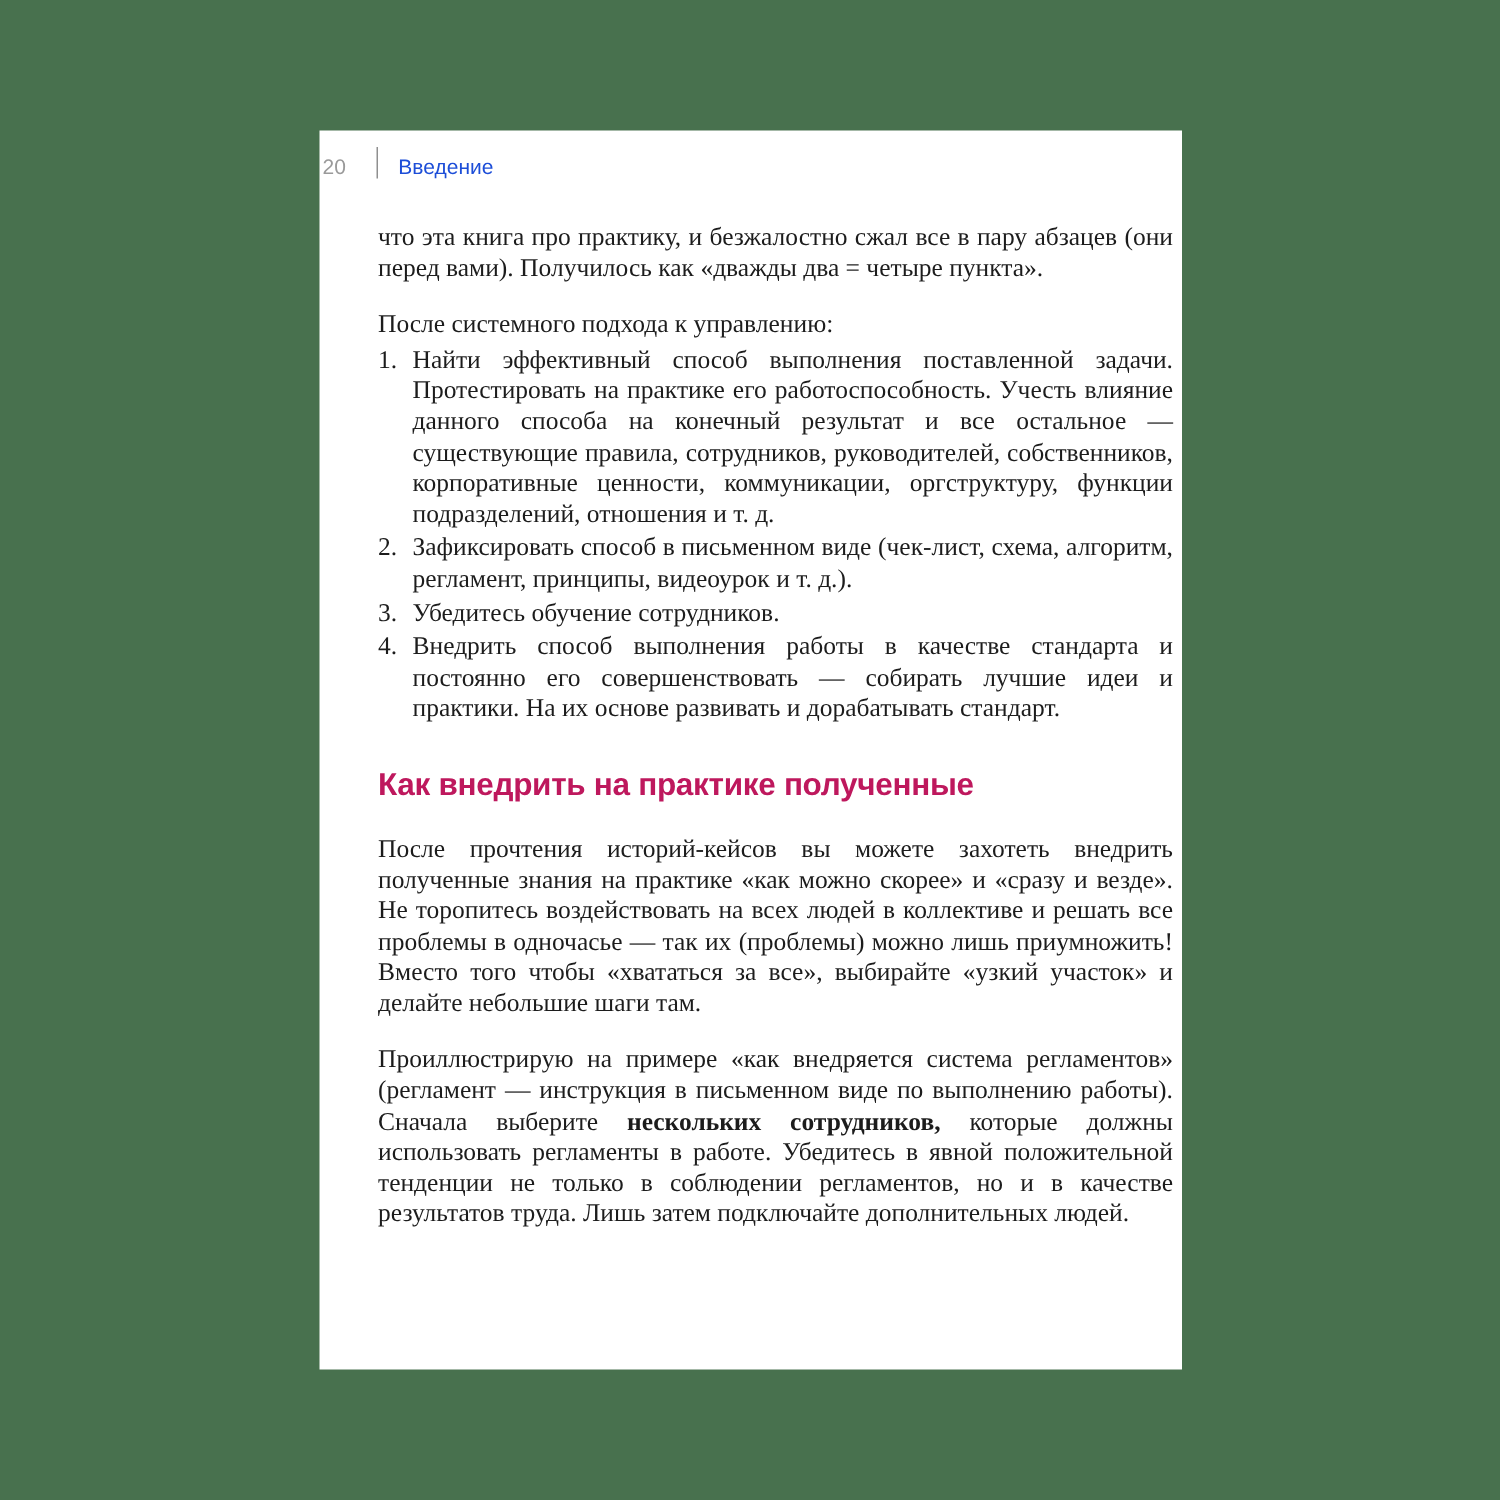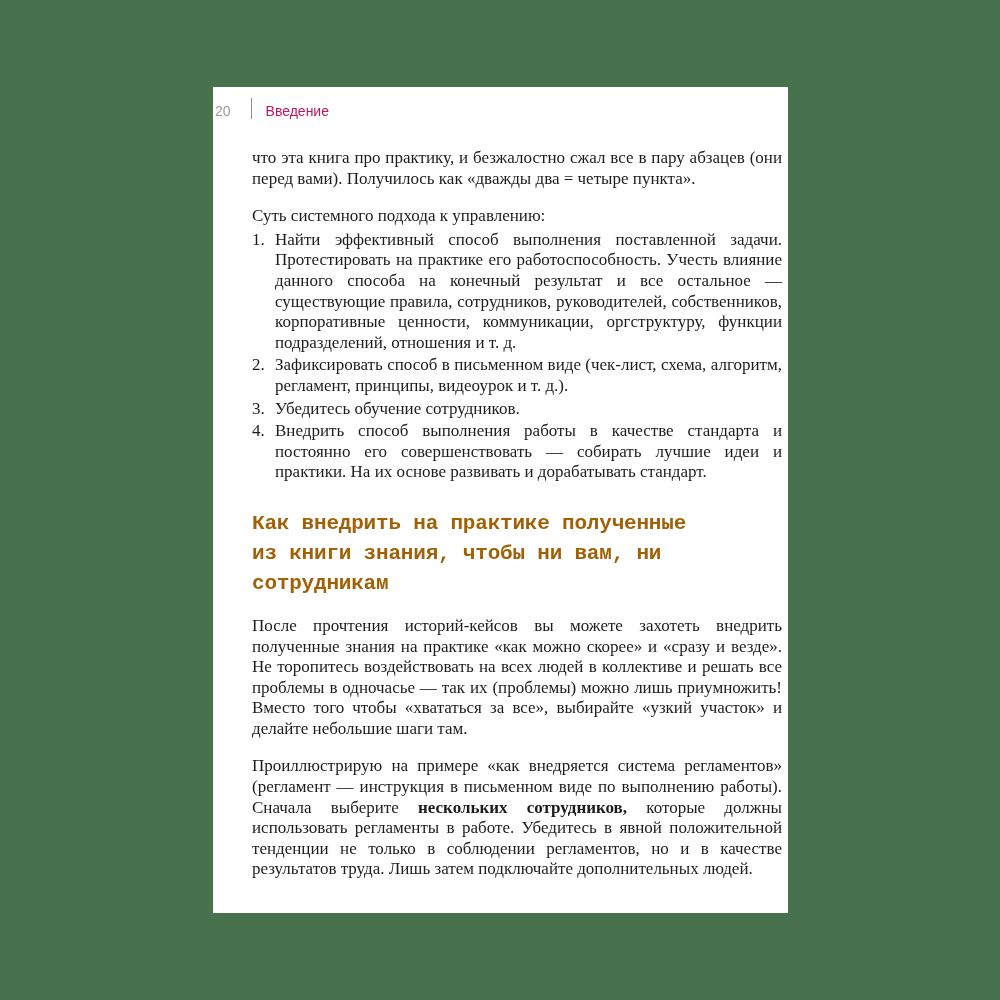--- a/index.html
+++ b/index.html
@@ -37,21 +37,21 @@
     color: #9a9a9a;
   }
   .header-sep {
     display: inline-block;
     width: 1px;
     height: 21px;
     background: #8f8f8f;
     margin: 0 14px 0 20px;
   }
   .chapter {
-    color: #be185d;
+    color: #1d4ed8;
     margin-top: 32px;
   }
   .content {
     margin-top: 29px;
     padding: 0 6px 0 39px;
     font-family: "Liberation Serif", serif;
     font-size: 17px;
     line-height: 20.6px;
     color: #1c1c1c;
   }
@@ -73,26 +73,26 @@
   }
   .num-list .li-num {
     flex: none;
     width: 23px;
   }
   .num-list .li-text {
     flex: 1;
     text-align: justify;
   }
   .section-heading {
-    font-family: Liberation Mono, monospace;
+    font-family: Liberation Sans, sans-serif;
     font-size: 21px;
     line-height: 30px;
     font-weight: 700;
     letter-spacing: -0.2px;
-    color: #a16207;
+    color: #be185d;
     margin: 26px 0 14px 0;
   }
   .section-heading span {
     display: block;
   }
   .bold-inline {
     font-weight: 700;
   }
 </style>
 </head>
@@ -104,21 +104,21 @@
     <div class="page-header">
       <span class="page-num">20</span>
       <span class="header-sep"></span>
       <span class="chapter">Введение</span>
     </div>
 
     <div class="content">
 
       <p>что эта книга про практику, и безжалостно сжал все в пару абзацев (они перед вами). Получилось как «дважды два = четыре пункта».</p>
 
-      <p class="tight">Суть системного подхода к управлению:</p>
+      <p class="tight">После системного подхода к управлению:</p>
 
       <ol class="num-list">
         <li>
           <span class="li-num">1.</span>
           <span class="li-text">Найти эффективный способ выполнения поставленной задачи. Протестировать на практике его работоспособность. Учесть влияние данного способа на конечный результат и все остальное — существующие правила, сотрудников, руководителей, собственников, корпоративные ценности, коммуникации, оргструктуру, функции подразделений, отношения и т. д.</span>
         </li>
         <li>
           <span class="li-num">2.</span>
           <span class="li-text">Зафиксировать способ в письменном виде (чек-лист, схема, алгоритм, регламент, принципы, видеоурок и т. д.).</span>
         </li>
@@ -128,21 +128,20 @@
         </li>
         <li>
           <span class="li-num">4.</span>
           <span class="li-text">Внедрить способ выполнения работы в качестве стандарта и постоянно его совершенствовать — собирать лучшие идеи и практики. На их основе развивать и дорабатывать стандарт.</span>
         </li>
       </ol>
 
 
       <h2 class="section-heading">
         <span>Как внедрить на практике полученные</span>
-        <span>из книги знания, чтобы ни вам, ни сотрудникам</span>
       </h2>
 
       <p>После прочтения историй-кейсов вы можете захотеть внедрить полученные знания на практике «как можно скорее» и «сразу и везде». Не торопитесь воздействовать на всех людей в коллективе и решать все проблемы в одночасье — так их (проблемы) можно лишь приумножить! Вместо того чтобы «хвататься за все», выбирайте «узкий участок» и делайте небольшие шаги там.</p>
 
       <p>
         <span>Проиллюстрирую на примере «как внедряется система регламентов» (регламент — инструкция в письменном виде по выполнению работы). Сначала выберите </span><span class="bold-inline">нескольких сотрудников,</span><span> которые должны использовать регламенты в работе. Убедитесь в явной положительной тенденции не только в соблюдении регламентов, но и в качестве результатов труда. Лишь затем подключайте дополнительных людей.</span>
       </p>
 
     </div>
   </div>

